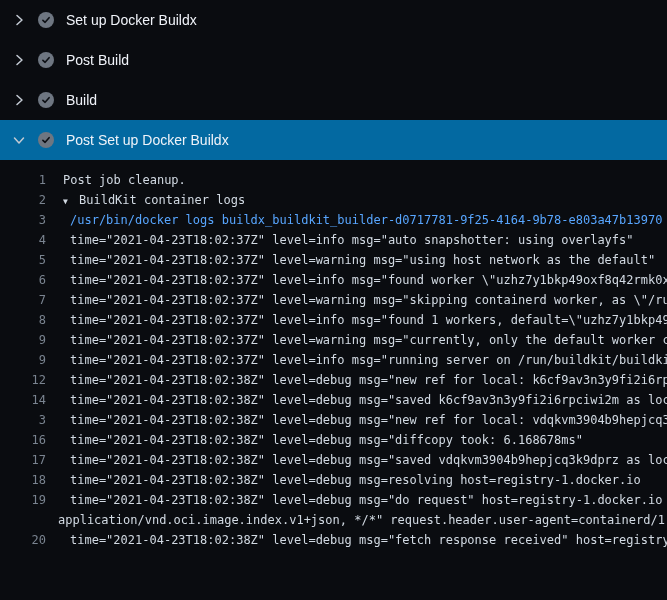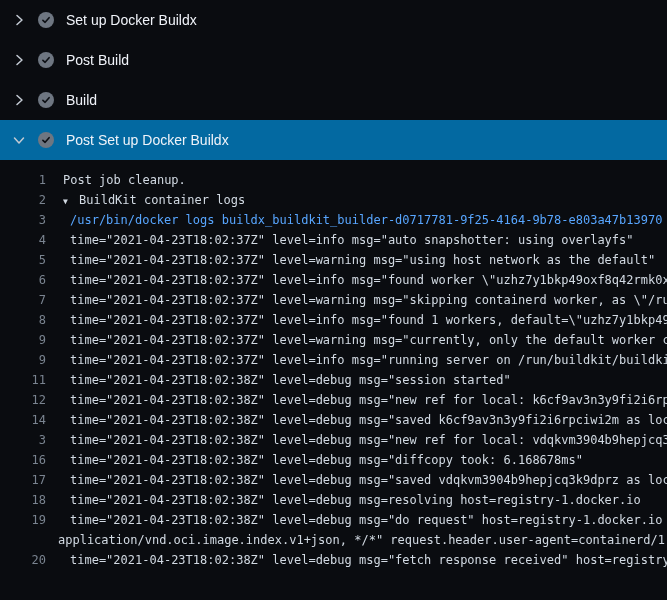--- a/index.html
+++ b/index.html
@@ -165,24 +165,20 @@
   <div class="line ind1">
     <span class="num">9</span>
     <span class="txt">time="2021-04-23T18:02:37Z" level=warning msg="currently, only the default worker ca</span>
   </div>
 
   <div class="line ind1">
     <span class="num">9</span>
     <span class="txt">time="2021-04-23T18:02:37Z" level=info msg="running server on /run/buildkit/buildkit</span>
   </div>
 
-  <div class="line ind1">
-    <span class="num">11</span>
-    <span class="txt">time="2021-04-23T18:02:38Z" level=debug msg="session started"</span>
-  </div>
 
   <div class="line ind1">
     <span class="num">12</span>
     <span class="txt">time="2021-04-23T18:02:38Z" level=debug msg="new ref for local: k6cf9av3n3y9fi2i6rpc</span>
   </div>
 
 
   <div class="line ind1">
     <span class="num">14</span>
     <span class="txt">time="2021-04-23T18:02:38Z" level=debug msg="saved k6cf9av3n3y9fi2i6rpciwi2m as loca</span>

